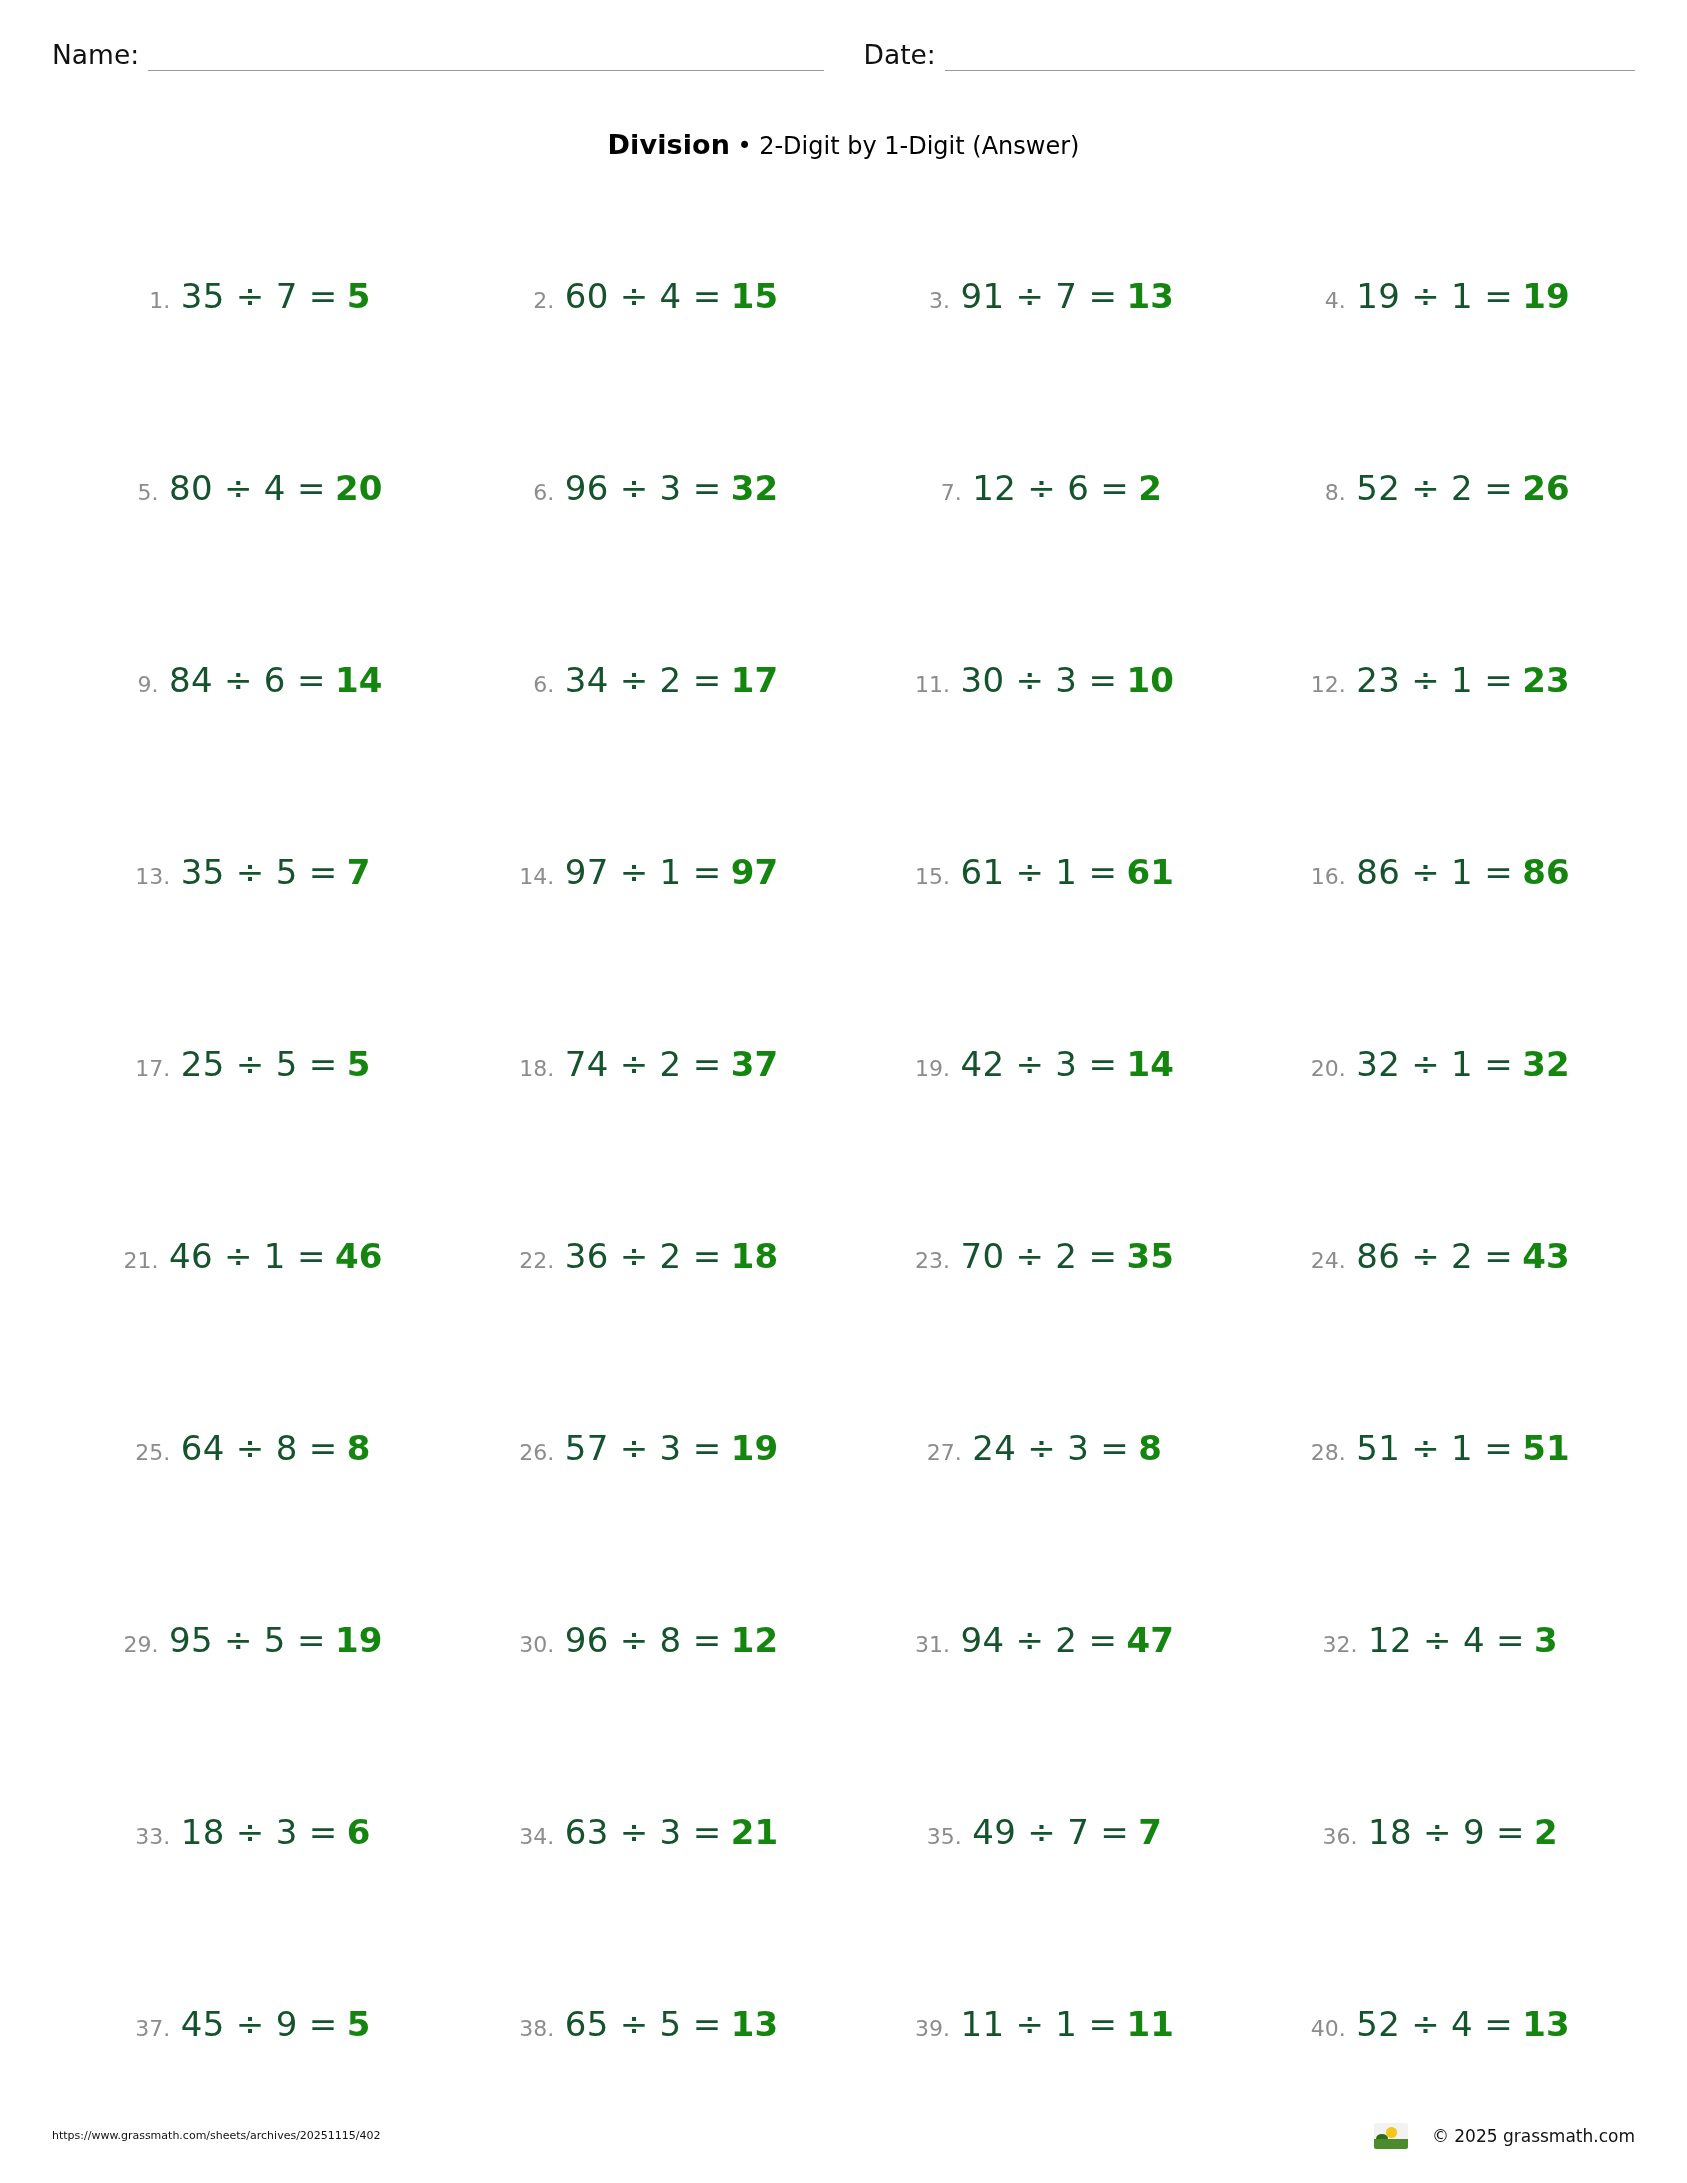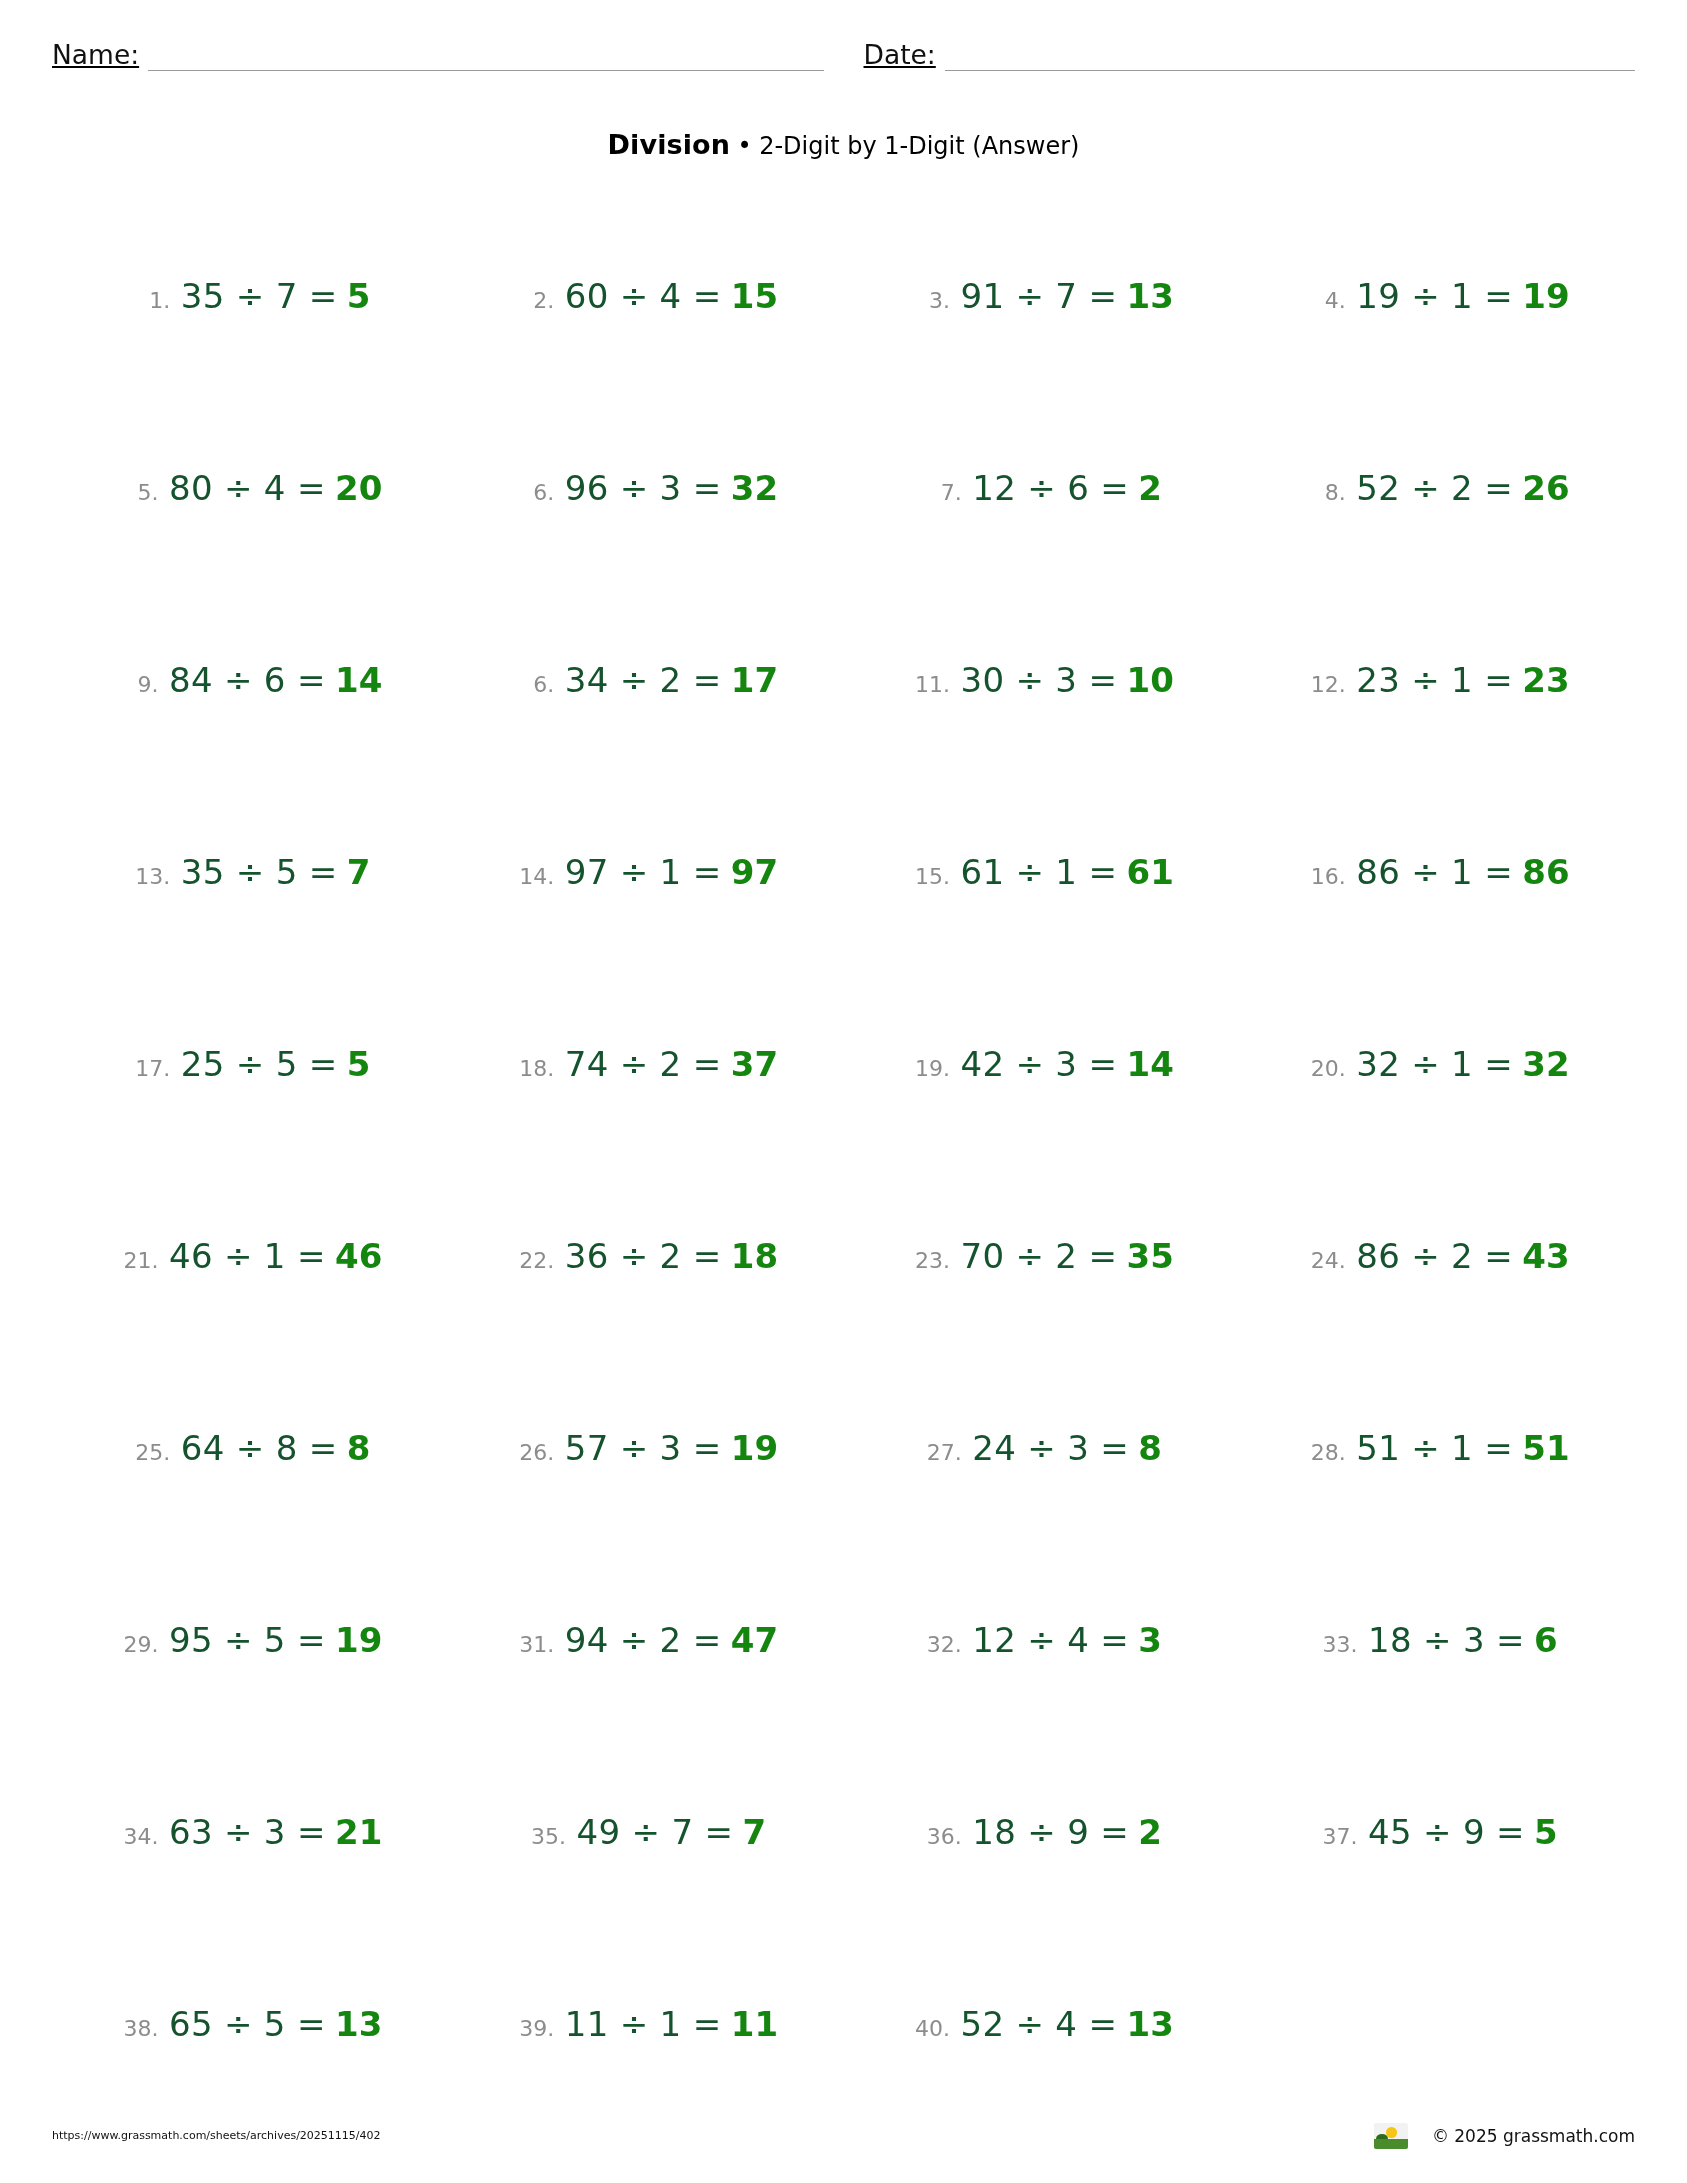--- a/index.html
+++ b/index.html
@@ -23,21 +23,20 @@
     position: relative;
   }
 
   
   .header-row {
     display: flex;
     justify-content: space-between;
     align-items: flex-end;
     gap: 40px;
     margin-top: 6.6px;
-    text-decoration: underline;
   }
   .field {
     display: flex;
     align-items: flex-end;
     flex: 1 1 0;
   }
   .field-label {
     font-size: 26.5px;
     line-height: 32px;
     white-space: nowrap;
@@ -380,20 +379,27 @@
           <span class="idx">28.</span>
           <span class="expr">51 ÷ 1 =</span>
           <span class="ans">51</span>
         </div>
       </div>
       <div class="cell">
         <div class="prob">
           <span class="idx">29.</span>
           <span class="expr">95 ÷ 5 =</span>
           <span class="ans">19</span>
+        </div>
+      </div>
+      <div class="cell">
+        <div class="prob">
+          <span class="idx">30.</span>
+          <span class="expr">96 ÷ 8 =</span>
+          <span class="ans">12</span>
         </div>
       </div>
       <div class="cell">
         <div class="prob">
           <span class="idx">31.</span>
           <span class="expr">94 ÷ 2 =</span>
           <span class="ans">47</span>
         </div>
       </div>
       <div class="cell">

